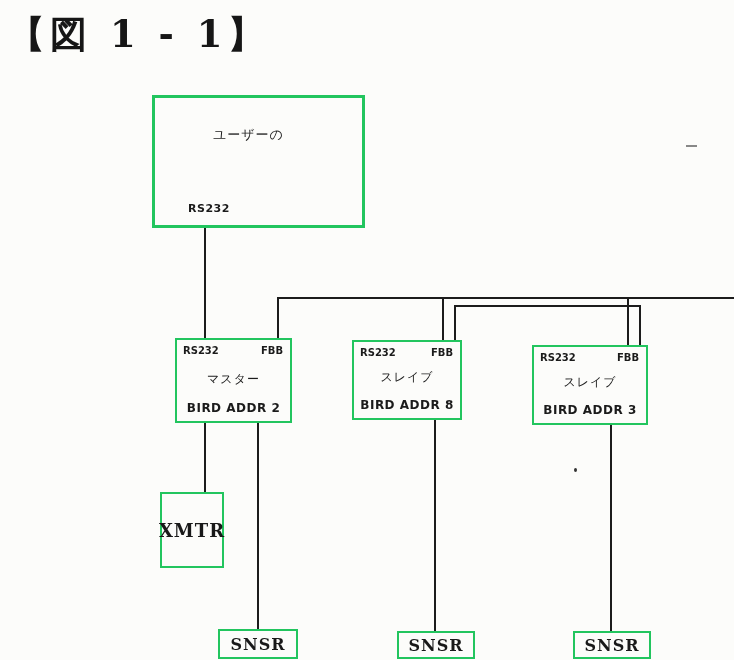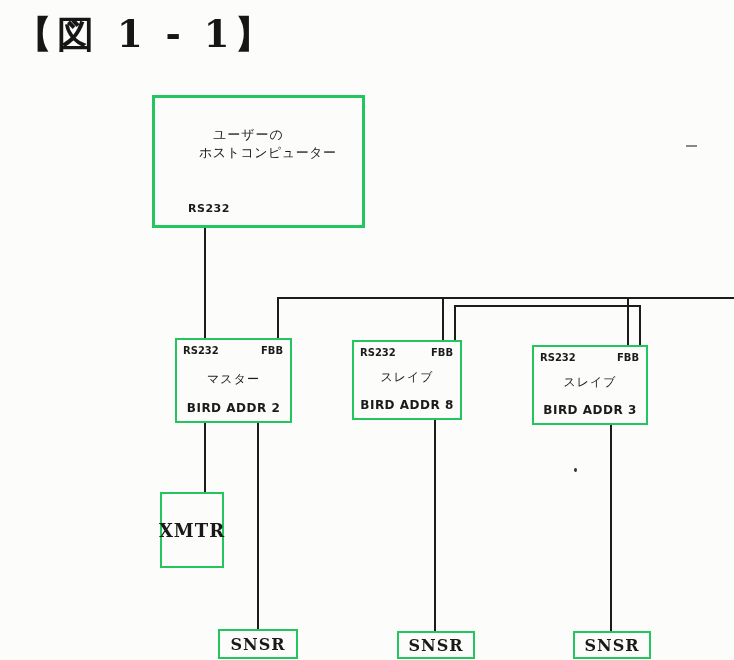--- a/index.html
+++ b/index.html
@@ -10,21 +10,21 @@
   .page {
     position: relative;
     width: 734px;
     height: 660px;
     background: #fcfcfa;
     overflow: hidden;
     color: #1b1b1b;
   }
   .fig-title {
     position: absolute;
-    left: 15px;
+    left: 8px;
     top: 10px;
     font-family: "DejaVu Serif", "Liberation Serif", serif;
     font-size: 37px;
     font-weight: 600;
     letter-spacing: 5px;
     color: #161616;
     white-space: nowrap;
   }
   svg.connectors {
     position: absolute;
@@ -84,21 +84,20 @@
     <line x1="205" y1="423" x2="205" y2="492"></line>
     <line x1="258" y1="423" x2="258" y2="629"></line>
     <line x1="435" y1="420" x2="435" y2="631"></line>
     <line x1="611" y1="425" x2="611" y2="631"></line>
   </svg>
 
   <div class="fig-title">【図 1 - 1】</div>
 
   <div class="box host-box">
     <span class="host-name1">ユーザーの</span>
-    <span class="host-name2">ホストコンピューター</span>
     <span class="host-port">RS232</span>
   </div>
 
   <div class="box unit-box master-box">
     <span class="port-left">RS232</span>
     <span class="port-right">FBB</span>
     <span class="unit-name">マスター</span>
     <span class="unit-addr">BIRD ADDR 2</span>
   </div>
 

